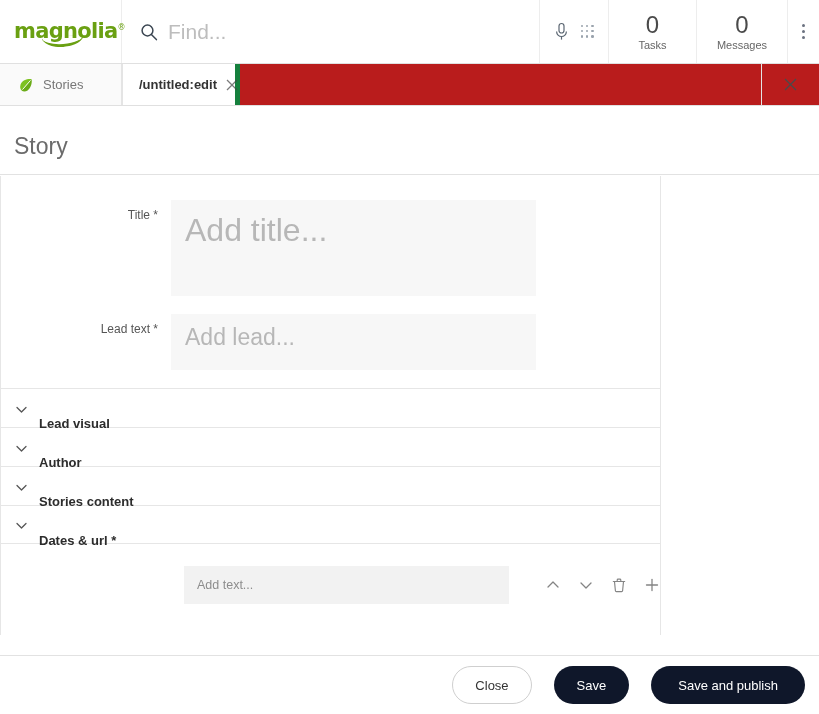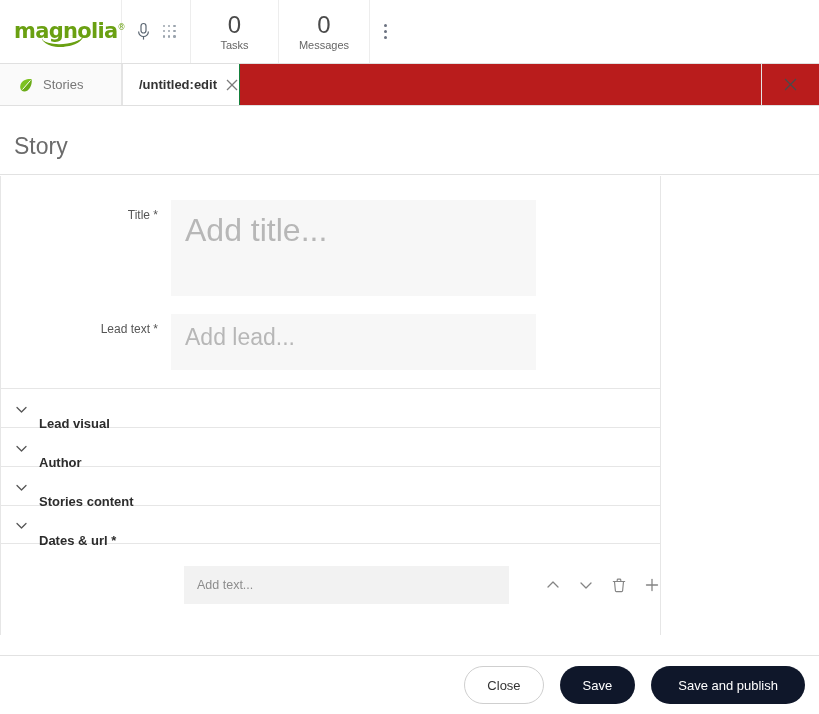--- a/index.html
+++ b/index.html
@@ -110,21 +110,21 @@
     font-size: 13px; color: #777;
     background: #fafafa;
     border-right: 1px solid #e4e4e4;
     cursor: pointer;
   }
   .tab.inactive { width: 122px; }
   .tab.active {
     background: #ffffff;
     color: #333; font-weight: 700;
     width: 118px;
-    border-right: 1px solid #15803d;
+    border-right: 5px solid #15803d;
     border-left: 1px solid #e4e4e4;
     justify-content: space-between;
     padding: 0 14px 0 16px;
   }
   .leaf-icon { width: 16px; height: 16px; flex: 0 0 16px; }
   .tab-close { width: 12px; height: 12px; flex: 0 0 12px; opacity: .7; cursor: pointer; }
   .tabbar-spacer { flex: 1; border-right: 1px solid #e4e4e4; }
   .tabbar-close {
     width: 57px;
     display: flex; align-items: center; justify-content: center;
@@ -203,21 +203,21 @@
   .block-actions { display: flex; align-items: center; gap: 17px; margin-left: 36px; }
   .act-icon { width: 16px; height: 16px; cursor: pointer; opacity: .72; }
 
   
   .footer {
     position: absolute; left: 0; top: 655px;
     width: 819px; height: 59px;
     background: #ffffff;
     border-top: 1px solid #e2e2e2;
     display: flex; align-items: center; justify-content: flex-end;
-    padding-right: 14px; gap: 16px;
+    padding-right: 14px; gap: 22px;
   }
   .btn {
     border-radius: 19px; font-size: 13px;
     font-family: "Liberation Sans", sans-serif;
     cursor: pointer; height: 38px;
     display: inline-flex; align-items: center; justify-content: center;
     padding: 0 22px; border: 1px solid transparent;
   }
   .btn-close { background: #fff; color: #333; border-color: #cfcfcf; min-width: 64px; }
   .btn-green { background: #0f172a; color: #fff; }
@@ -229,20 +229,29 @@
 
 <div class="header">
 
   <div class="logo-cell">
     <div class="logo">
       <span>magnolia</span><span class="reg">®</span>
       <span class="swoosh"></span>
     </div>
   </div>
 
+  <div class="search-cell">
+    <span class="search-icon">
+      <svg viewBox="0 0 18 18" width="18" height="18">
+        <circle cx="7.5" cy="7.5" r="5.4" fill="none" stroke="#3b4652" stroke-width="1.5"></circle>
+        <line x1="11.4" y1="11.4" x2="16.4" y2="16.6" stroke="#3b4652" stroke-width="1.5" stroke-linecap="round"></line>
+      </svg>
+    </span>
+    <input class="search-input" type="text" placeholder="Find..." style="">
+  </div>
 
   <div class="icon-cell">
     <span class="mic-icon">
       <svg viewBox="0 0 15 20" width="15" height="20">
         <rect x="5" y="1.5" width="5" height="9.5" rx="2.5" fill="none" stroke="#5b6672" stroke-width="1.2"></rect>
         <path d="M2.6 9.6a4.9 4.9 0 0 0 9.8 0" fill="none" stroke="#5b6672" stroke-width="1.2"></path>
         <line x1="7.5" y1="14.5" x2="7.5" y2="17.6" stroke="#5b6672" stroke-width="1.2"></line>
       </svg>
     </span>
     <span class="grid-icon">

